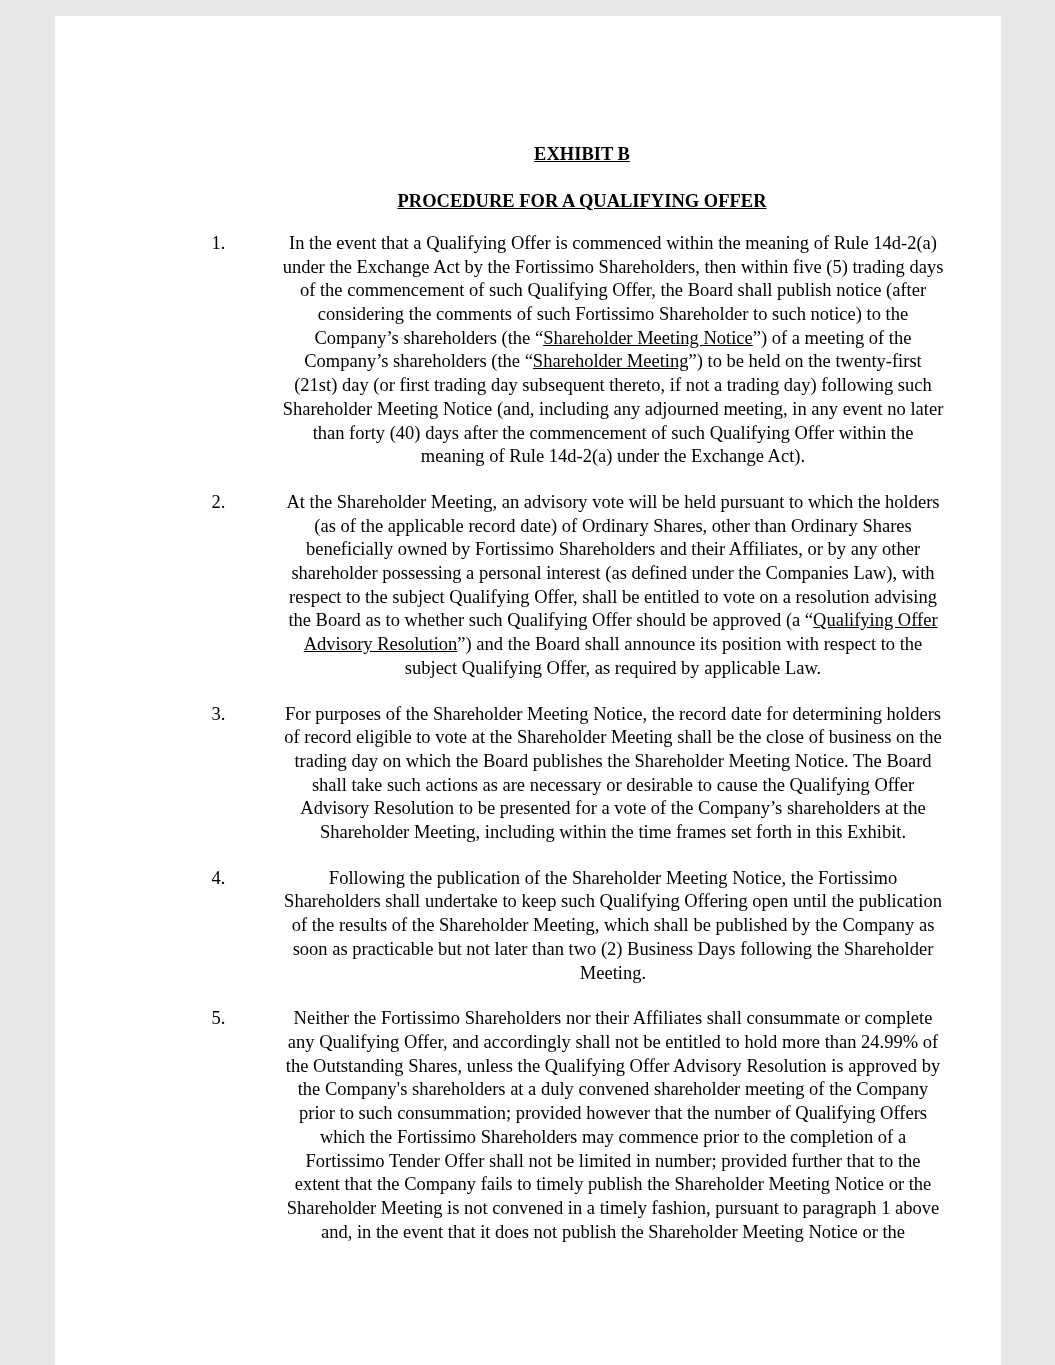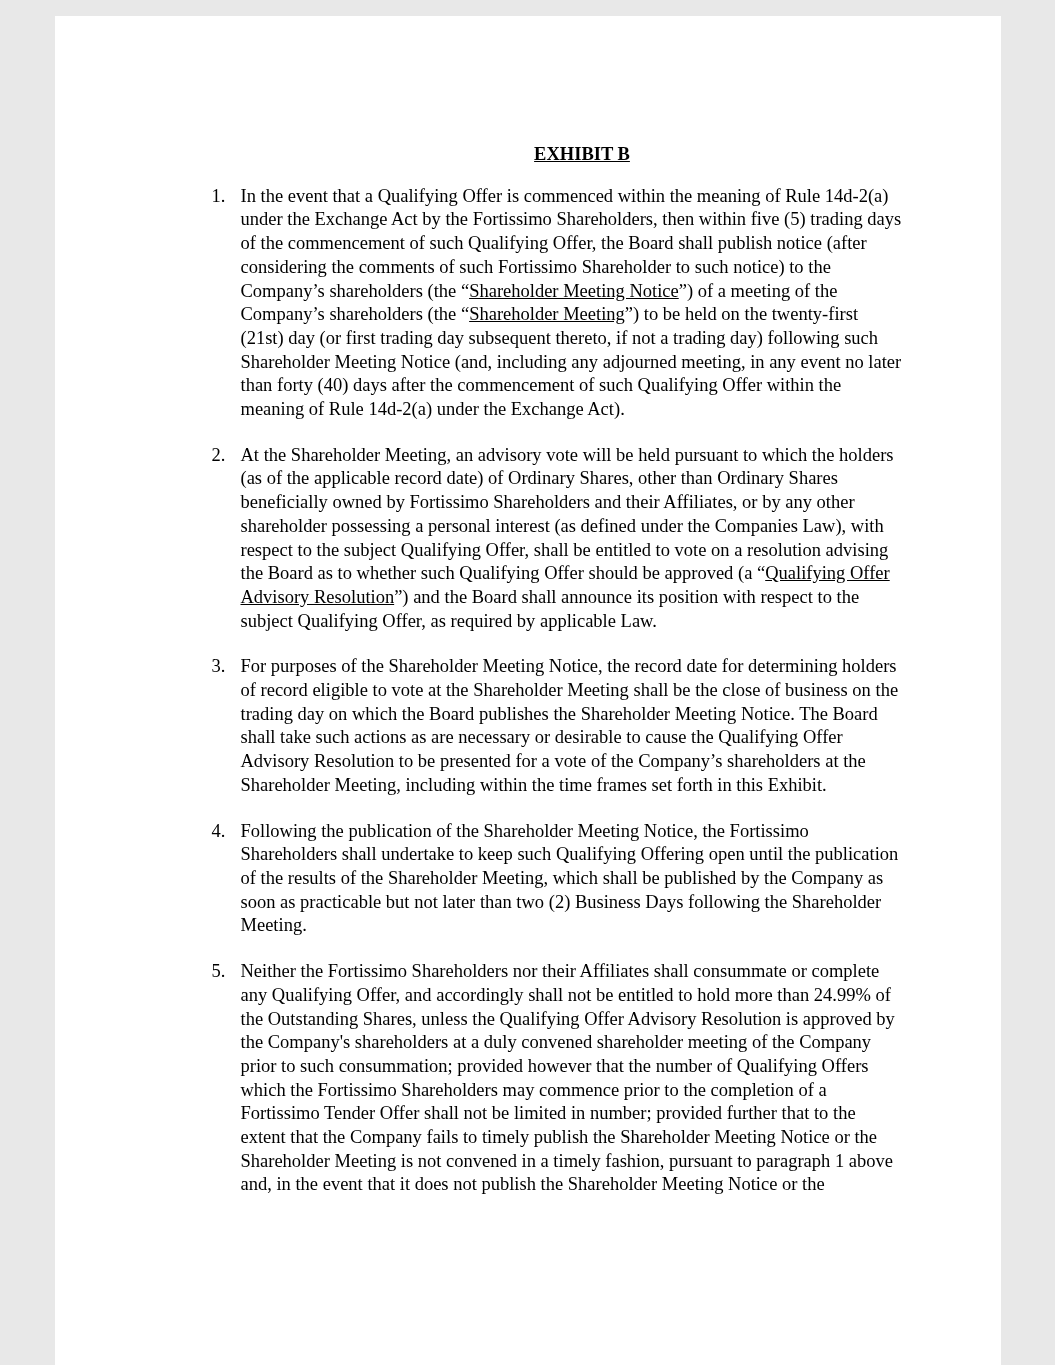--- a/index.html
+++ b/index.html
@@ -34,32 +34,33 @@
   .para {
     position: relative;
     padding-left: 62px;
     margin-bottom: 22px;
   }
   .num {
     position: absolute;
     left: 33px;
     top: 0;
   }
-  .ptext { white-space: nowrap; }
+  .ptext { white-space: nowrap; text-align: center; }
   .u { text-decoration: underline; }
   .i { }
 </style>
 </head>
 <body>
 
 <div class="page">
   <div class="content">
 
     <h1 class="heading"><span class="u-wrap">EXHIBIT B</span></h1>
 
+    <h2 class="heading heading-2"><span class="u-wrap">PROCEDURE FOR A QUALIFYING OFFER</span></h2>
 
     <div class="list">
 
       <div class="para">
         <span class="num">1.</span>
         <div class="ptext"><span>In the event that a Qualifying Offer is commenced within the meaning of Rule 14d-2(a)</span><br><span>under the Exchange Act by the Fortissimo Shareholders, then within five (5) trading days</span><br><span>of the commencement of such Qualifying Offer, the Board shall publish notice (after</span><br><span>considering the comments of such Fortissimo Shareholder to such notice) to the</span><br><span>Company’s shareholders (the “</span><span class="u">Shareholder Meeting Notice</span><span>”) of a meeting of the</span><br><span>Company’s shareholders (the “</span><span class="u">Shareholder Meeting</span><span>”) to be held on the twenty-first</span><br><span>(21st) day (or first trading day subsequent thereto, if not a trading day) following such</span><br><span>Shareholder Meeting Notice (and, including any adjourned meeting, in any event no later</span><br><span>than forty (40) days after the commencement of such Qualifying Offer within the</span><br><span>meaning of Rule 14d-2(a) under the Exchange Act).</span></div>
       </div>
 
       <div class="para">
         <span class="num">2.</span>

